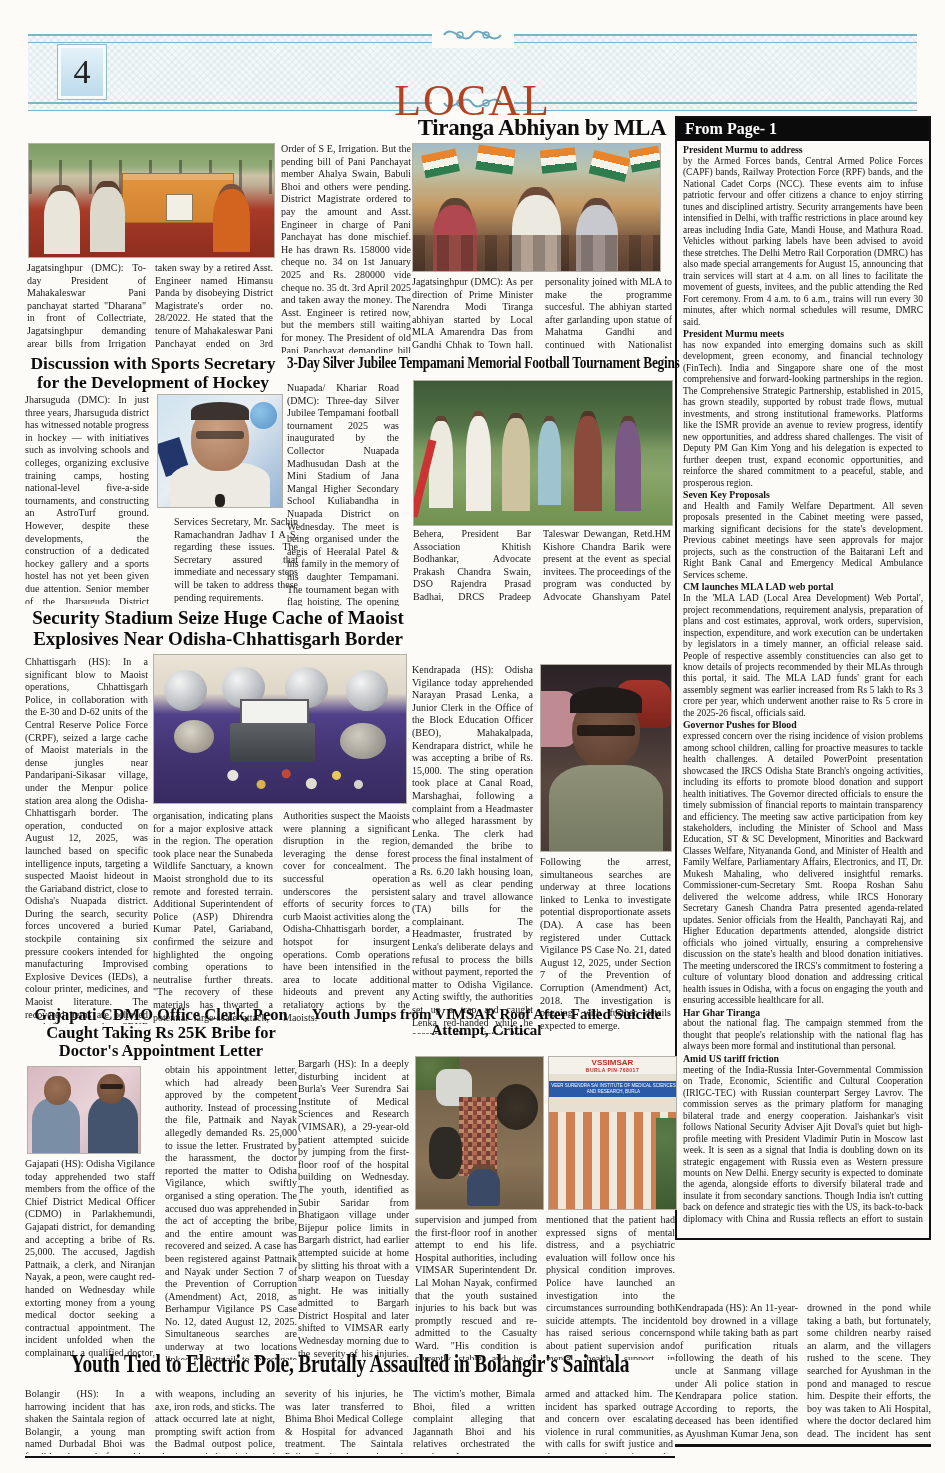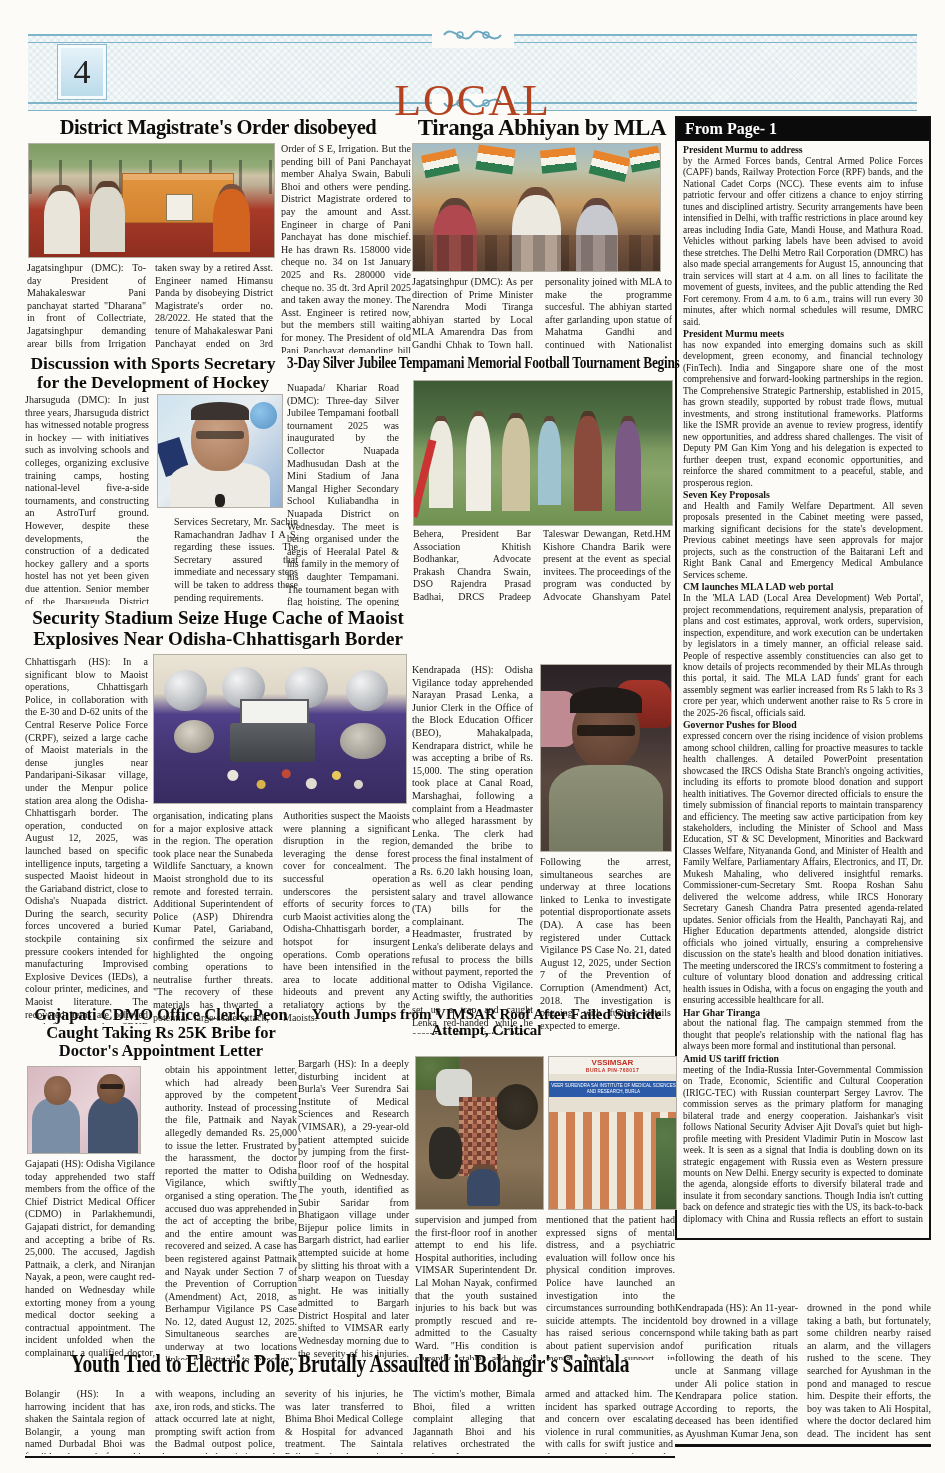--- a/index.html
+++ b/index.html
@@ -63,21 +63,20 @@
         <path d="M6 9 C14 21, 26 -3, 34 9 C42 21, 54 -3, 63 9" stroke="#6aa7c0" fill="none" stroke-width="2"></path>
         <circle cx="22" cy="9" r="3" fill="none" stroke="#6aa7c0" stroke-width="1.4"></circle>
         <circle cx="48" cy="9" r="3" fill="none" stroke="#6aa7c0" stroke-width="1.4"></circle>
       </svg></div>
   <div class="pagenum-box">
       <span>4</span>
     </div>
   <h1 class="local-title">LOCAL</h1>
 
   <section class="art" style="left:25px;top:116px;width:386px;height:238px">
-    <h2 class="hl hl-a1">District Magistrate's Order disobeyed</h2>
     <div class="photo" style="left:3px;top:27px;width:245px;height:113px">
       <i class="sh" style="left:0;top:0;width:100%;height:100%;background:linear-gradient(180deg,#7e9c63 0%,#93ab78 20%,#cec2a6 28%,#bdb096 36%,#a83a28 58%,#8e2e1f 100%)"></i>
       <i class="sh" style="left:0;top:14%;width:100%;height:30%;background:repeating-linear-gradient(90deg,rgba(35,35,35,.45) 0 3px,transparent 3px 30px)"></i>
       <i class="sh" style="left:38%;top:26%;width:45%;height:42%;background:linear-gradient(180deg,#e2953f,#d4822f);border:1px solid #b06c24;box-shadow:inset 0 6px 0 rgba(255,255,255,.25)"></i>
       <i class="sh" style="left:6%;top:42%;width:15%;height:55%;background:#e9e5da;border-radius:40% 40% 0 0;box-shadow:0 -9px 0 -3px #6a4a36"></i>
       <i class="sh" style="left:25%;top:38%;width:14%;height:58%;background:#dcd8cc;border-radius:40% 40% 0 0;box-shadow:0 -9px 0 -3px #5e4030"></i>
       <i class="sh" style="left:75%;top:40%;width:15%;height:56%;background:#d2641f;border-radius:45% 45% 0 0;box-shadow:0 -8px 0 -3px #7a5240"></i>
       <i class="sh" style="left:56%;top:44%;width:10%;height:22%;background:#f2efe6;border:1px solid #8a7a5a"></i>
     </div>
     <div class="col" style="left:2px;top:146px;width:119px;height:90px">

